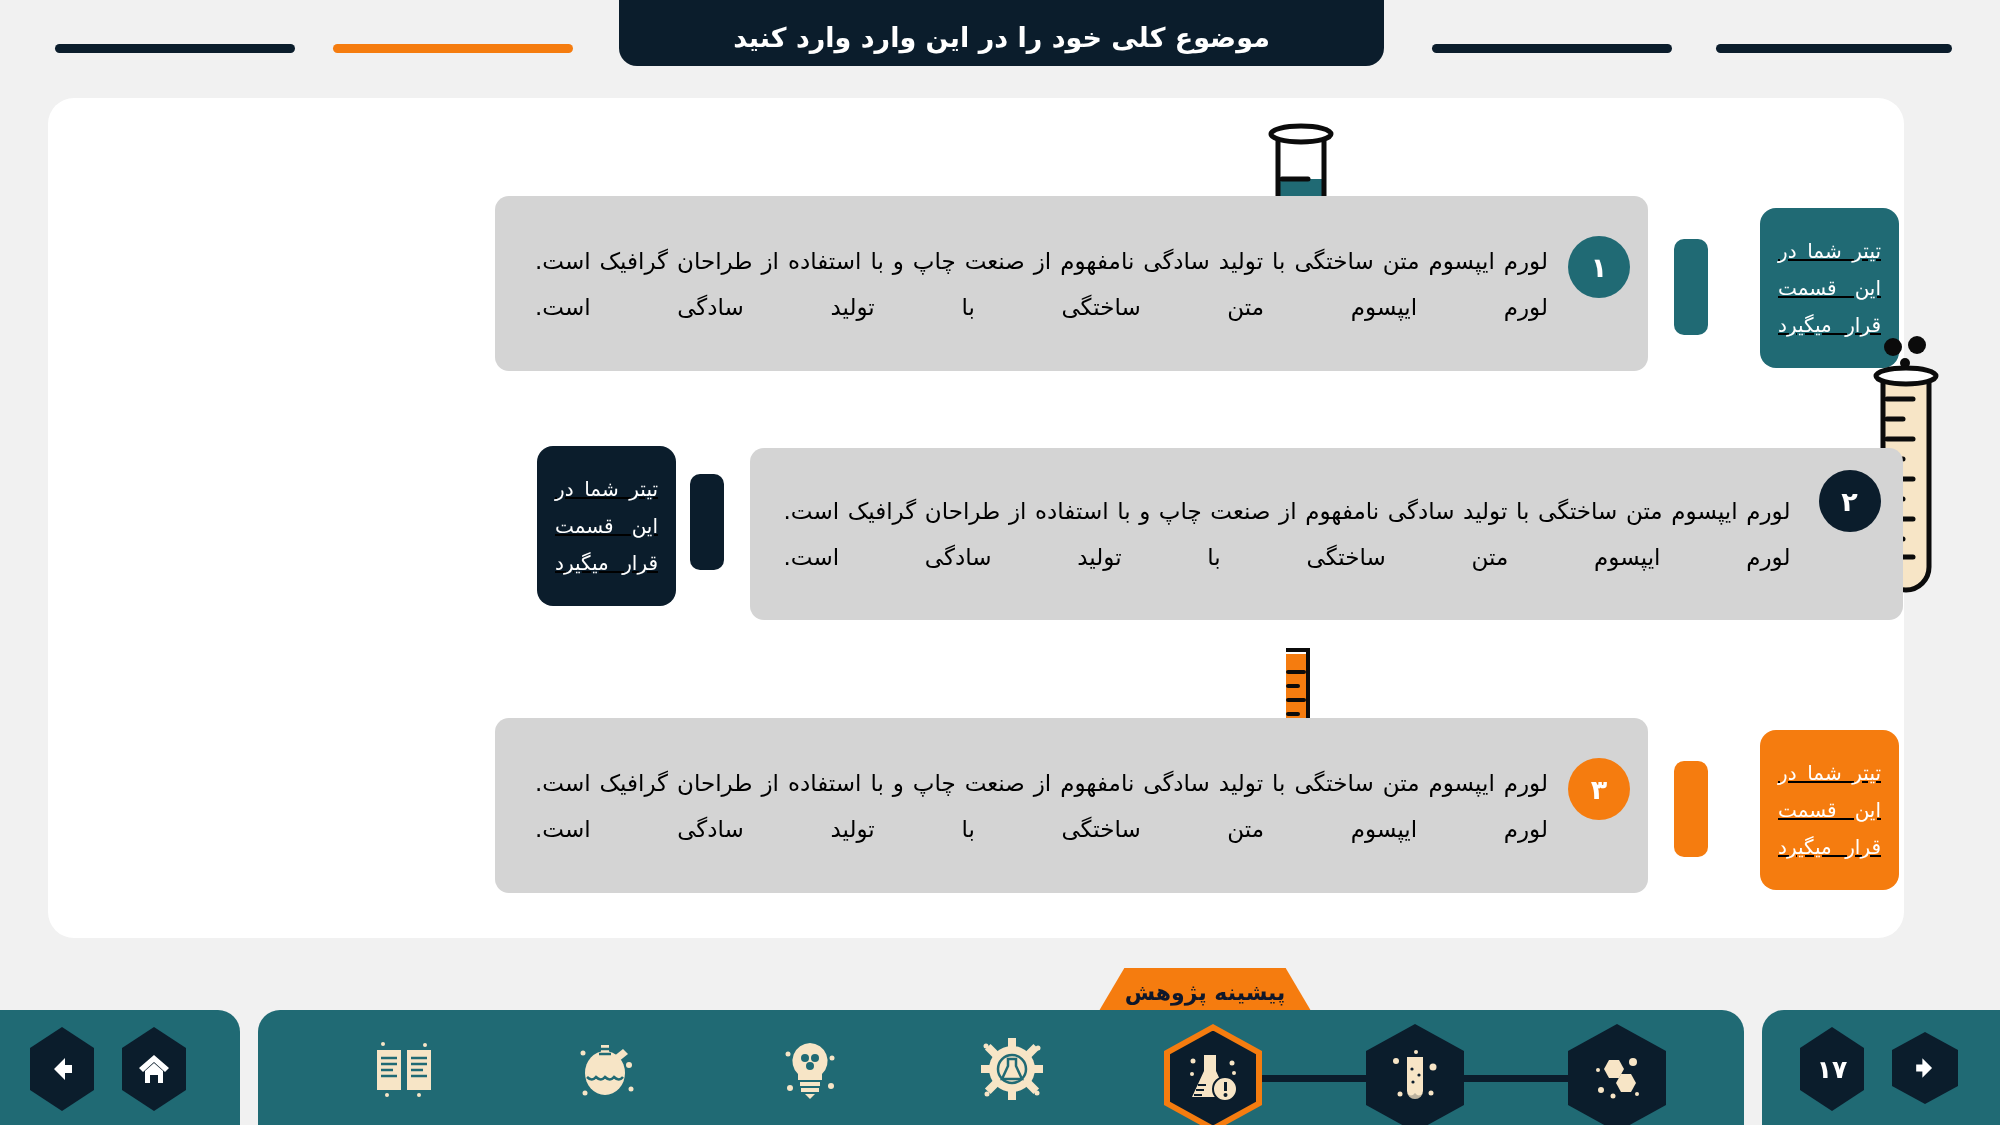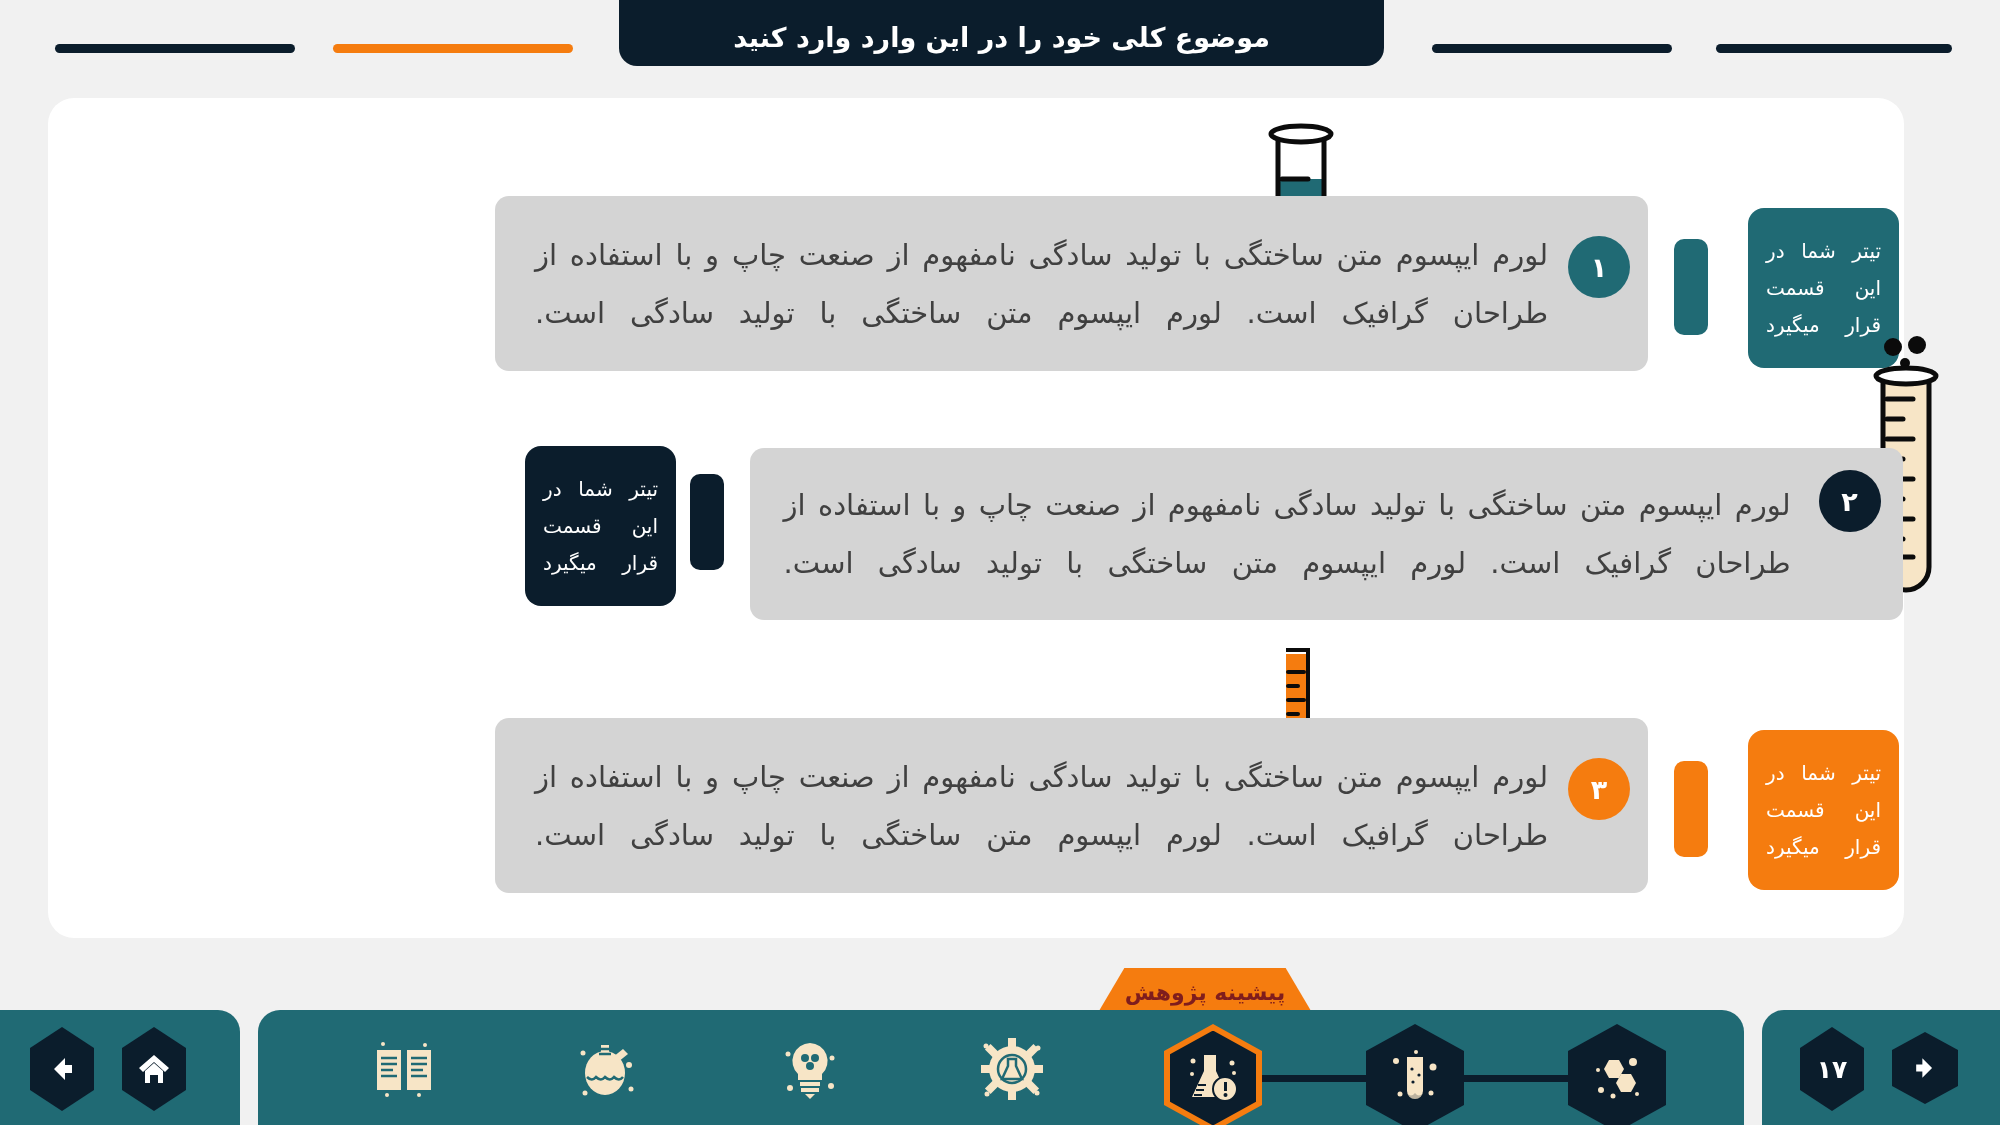--- a/index.html
+++ b/index.html
@@ -56,37 +56,37 @@
     width:62px;height:62px;border-radius:50%;
     display:flex;align-items:center;justify-content:center;
     color:#fff;font-size:27px;font-weight:600;
   }
   .panel-1 .badge{background:#206a74;top:40px;transform:none;}
   .panel-2 .badge{background:#0b1d2c;top:22px;transform:none;right:22px;}
   .panel-3 .badge{background:#f57c0f;top:40px;transform:none;}
 
   .panel .ptext{
     margin-right:100px;margin-left:34px;
-    color:#404040;font-size:29px;line-height:2.0;
+    color:#000000;font-size:23px;line-height:2.0;
     text-align:justify;text-align-last:justify;
     width:calc(100% - 140px);
   }
   .panel-2 .ptext{margin-right:112px;}
 
   
   .vbar{position:absolute;width:34px;height:96px;border-radius:10px;}
   .vbar-1{right:196px;top:53px;background:#206a74;}
   .vbar-2{right:1180px;top:38px;background:#0b1d2c;}
   .vbar-3{right:196px;top:53px;background:#f57c0f;}
 
   
   .chip{
-    position:absolute;width:151px;height:160px;border-radius:16px;
+    position:absolute;width:139px;height:160px;border-radius:16px;
     box-sizing:border-box;padding:22px 18px;
-    display:flex;align-items:center;
+    display:flex;align-items:center;text-decoration:underline;
   }
   .chip span{
     color:#ffffff;font-size:20px;line-height:1.85;
     text-align:justify;text-align-last:justify;width:100%;
   }
   .chip-1{right:5px;top:22px;background:#206a74;}
   .chip-2{right:1228px;top:10px;background:#0b1d2c;}
   .chip-3{right:5px;top:22px;background:#f57c0f;}
 
   
@@ -95,21 +95,21 @@
   .art-2{right:-57px;top:-103px;}
   .art-3{right:560px;top:-76px;}
 
   
   .tab{
     position:absolute;left:1096px;top:968px;width:218px;height:48px;
     background:#f57c0f;
     clip-path:polygon(13% 0,87% 0,100% 100%,0 100%);
     display:flex;align-items:center;justify-content:center;
   }
-  .tab span{color:#7f1d1d;font-size:22px;font-weight:600;}
+  .tab span{color:#0f172a;font-size:22px;font-weight:600;}
 
   
   .nav{position:absolute;bottom:0;height:115px;background:#206a74;}
   .nav-left{left:0;width:240px;border-radius:0 22px 0 0;}
   .nav-mid{left:258px;width:1486px;border-radius:22px 22px 0 0;}
   .nav-right{left:1762px;width:238px;border-radius:22px 0 0 0;}
 
   .hexbtn{
     position:absolute;width:64px;height:84px;
     display:flex;align-items:center;justify-content:center;

